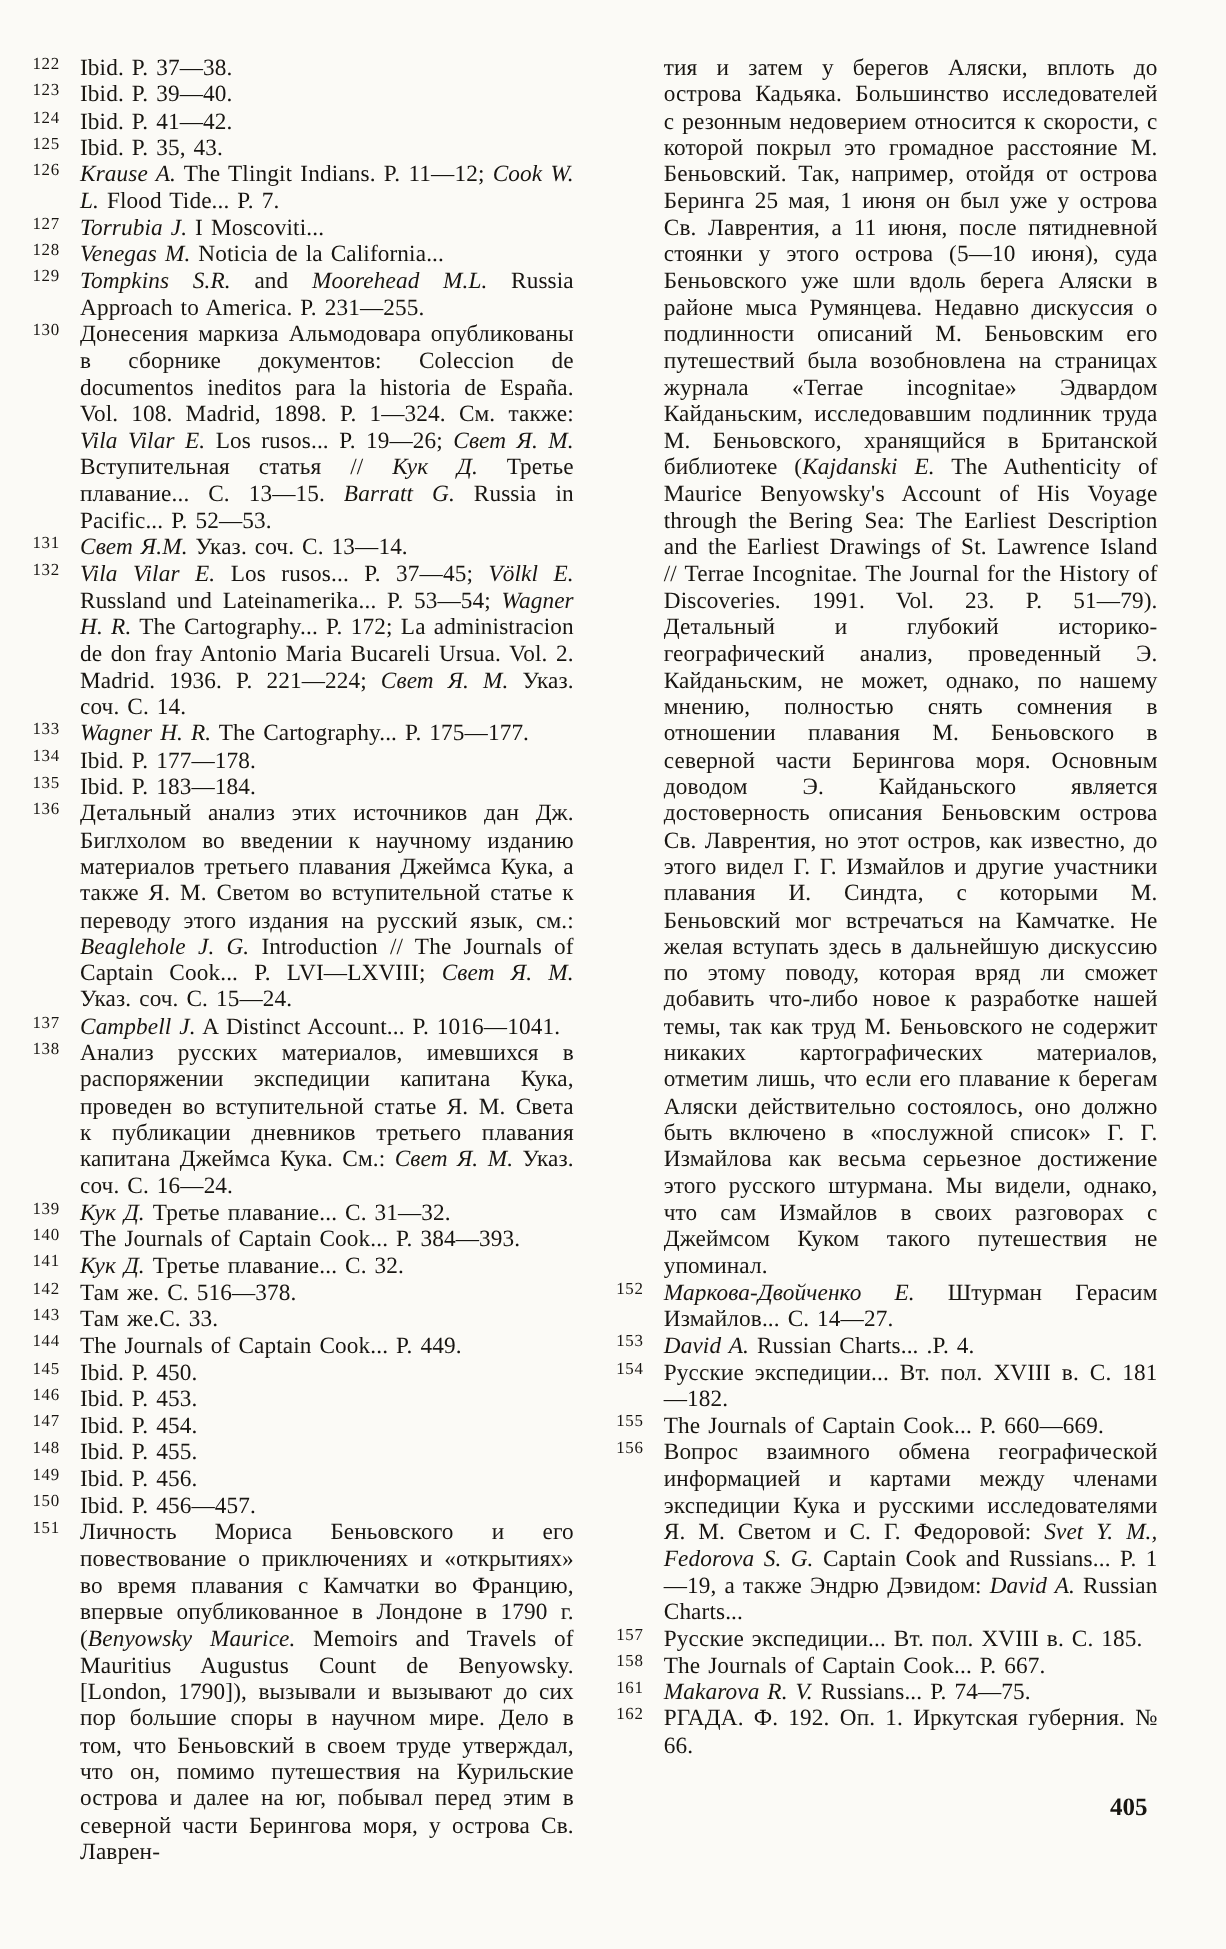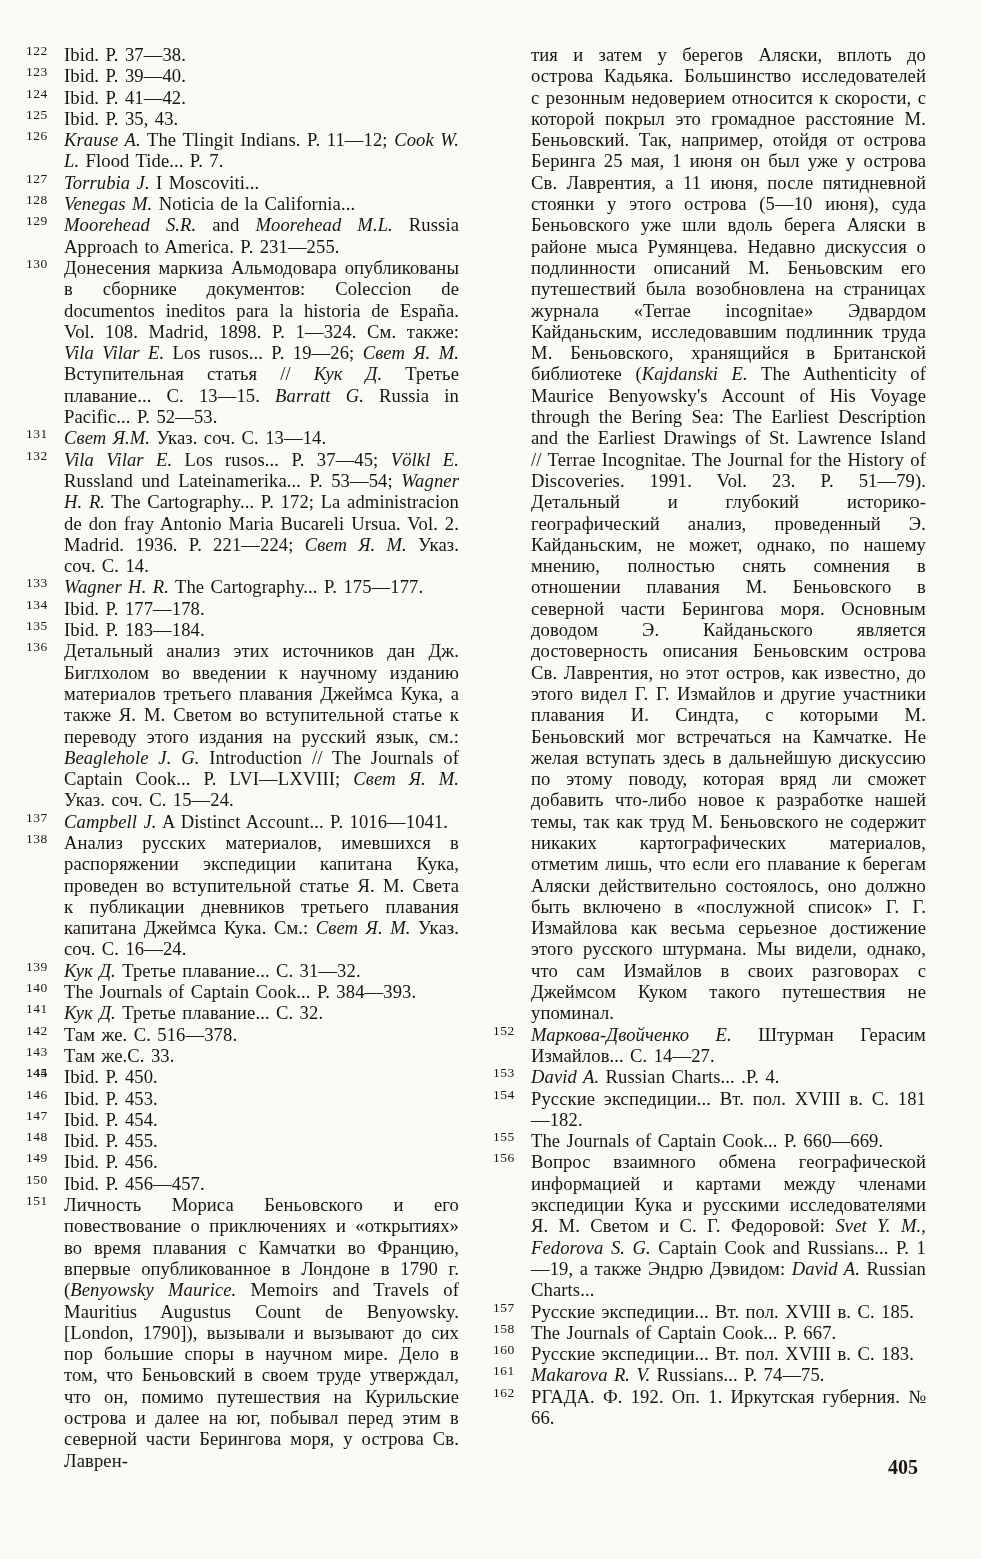--- a/index.html
+++ b/index.html
@@ -47,53 +47,52 @@
 
 <div class="page">
   <div class="col" id="notes-left">
       <div class="note"><span class="num">122</span><span>Ibid. P. 37—38.</span></div>
       <div class="note"><span class="num">123</span><span>Ibid. P. 39—40.</span></div>
       <div class="note"><span class="num">124</span><span>Ibid. P. 41—42.</span></div>
       <div class="note"><span class="num">125</span><span>Ibid. P. 35, 43.</span></div>
       <div class="note"><span class="num">126</span><span class="it">Krause A.</span><span> The Tlingit Indians. P. 11—12; </span><span class="it">Cook W. L.</span><span> Flood Tide... P. 7.</span></div>
       <div class="note"><span class="num">127</span><span class="it">Torrubia J.</span><span> I Moscoviti...</span></div>
       <div class="note"><span class="num">128</span><span class="it">Venegas M.</span><span> Noticia de la California...</span></div>
-      <div class="note"><span class="num">129</span><span class="it">Moorehead S.R.</span><span> and </span><span class="it">Moorehead M.L.</span><span> Russia Approach to America. P. 231—255.</span></div>
+      <div class="note"><span class="num">129</span><span class="it">Tompkins S.R.</span><span> and </span><span class="it">Moorehead M.L.</span><span> Russia Approach to America. P. 231—255.</span></div>
       <div class="note"><span class="num">130</span><span>Донесения маркиза Альмодовара опубликованы в сборнике документов: Coleccion de documentos ineditos para la historia de España. Vol. 108. Madrid, 1898. P. 1—324. См. также: </span><span class="it">Vila Vilar E.</span><span> Los rusos... P. 19—26; </span><span class="it">Свет Я. М.</span><span> Вступительная статья // </span><span class="it">Кук Д.</span><span> Третье плавание... С. 13—15. </span><span class="it">Barratt G.</span><span> Russia in Pacific... P. 52—53.</span></div>
       <div class="note"><span class="num">131</span><span class="it">Свет Я.М.</span><span> Указ. соч. С. 13—14.</span></div>
       <div class="note"><span class="num">132</span><span class="it">Vila Vilar E.</span><span> Los rusos... P. 37—45; </span><span class="it">Völkl E.</span><span> Russland und Lateinamerika... P. 53—54; </span><span class="it">Wagner H. R.</span><span> The Cartography... P. 172; La administracion de don fray Antonio Maria Bucareli Ursua. Vol. 2. Madrid. 1936. P. 221—224; </span><span class="it">Свет Я. М.</span><span> Указ. соч. С. 14.</span></div>
       <div class="note"><span class="num">133</span><span class="it">Wagner H. R.</span><span> The Cartography... P. 175—177.</span></div>
       <div class="note"><span class="num">134</span><span>Ibid. P. 177—178.</span></div>
       <div class="note"><span class="num">135</span><span>Ibid. P. 183—184.</span></div>
       <div class="note"><span class="num">136</span><span>Детальный анализ этих источников дан Дж. Биглхолом во введении к научному изданию материалов третьего плавания Джеймса Кука, а также Я. М. Светом во вступительной статье к переводу этого издания на русский язык, см.: </span><span class="it">Beaglehole J. G.</span><span> Introduction // The Journals of Captain Cook... P. LVI—LXVIII; </span><span class="it">Свет Я. М.</span><span> Указ. соч. С. 15—24.</span></div>
       <div class="note"><span class="num">137</span><span class="it">Campbell J.</span><span> A Distinct Account... P. 1016—1041.</span></div>
       <div class="note"><span class="num">138</span><span>Анализ русских материалов, имевшихся в распоряжении экспедиции капитана Кука, проведен во вступительной статье Я. М. Света к публикации дневников третьего плавания капитана Джеймса Кука. См.: </span><span class="it">Свет Я. М.</span><span> Указ. соч. С. 16—24.</span></div>
       <div class="note"><span class="num">139</span><span class="it">Кук Д.</span><span> Третье плавание... С. 31—32.</span></div>
       <div class="note"><span class="num">140</span><span>The Journals of Captain Cook... P. 384—393.</span></div>
       <div class="note"><span class="num">141</span><span class="it">Кук Д.</span><span> Третье плавание... С. 32.</span></div>
       <div class="note"><span class="num">142</span><span>Там же. С. 516—378.</span></div>
       <div class="note"><span class="num">143</span><span>Там же.С. 33.</span></div>
-      <div class="note"><span class="num">144</span></div>
+      <div class="note"><span class="num">144</span><span>The Journals of Captain Cook... P. 449.</span></div>
       <div class="note"><span class="num">145</span><span>Ibid. P. 450.</span></div>
       <div class="note"><span class="num">146</span><span>Ibid. P. 453.</span></div>
       <div class="note"><span class="num">147</span><span>Ibid. P. 454.</span></div>
       <div class="note"><span class="num">148</span><span>Ibid. P. 455.</span></div>
       <div class="note"><span class="num">149</span><span>Ibid. P. 456.</span></div>
       <div class="note"><span class="num">150</span><span>Ibid. P. 456—457.</span></div>
       <div class="note"><span class="num">151</span><span>Личность Мориса Беньовского и его повествование о приключениях и «открытиях» во время плавания с Камчатки во Францию, впервые опубликованное в Лондоне в 1790 г. (</span><span class="it">Benyowsky Maurice.</span><span> Memoirs and Travels of Mauritius Augustus Count de Benyowsky. [London, 1790]), вызывали и вызывают до сих пор большие споры в научном мире. Дело в том, что Беньовский в своем труде утверждал, что он, помимо путешествия на Курильские острова и далее на юг, побывал перед этим в северной части Берингова моря, у острова Св. Лаврен-</span></div>
     </div>
   <div class="col">
     <p class="para" id="continuation"><span>тия и затем у берегов Аляски, вплоть до острова Кадьяка. Большинство исследователей с резонным недоверием относится к скорости, с которой покрыл это громадное расстояние М. Беньовский. Так, например, отойдя от острова Беринга 25 мая, 1 июня он был уже у острова Св. Лаврентия, а 11 июня, после пятидневной стоянки у этого острова (5—10 июня), суда Беньовского уже шли вдоль берега Аляски в районе мыса Румянцева. Недавно дискуссия о подлинности описаний М. Беньовским его путешествий была возобновлена на страницах журнала «Terrae incognitae» Эдвардом Кайданьским, исследовавшим подлинник труда М. Беньовского, хранящийся в Британской библиотеке (</span><span class="it">Kajdanski E.</span><span> The Authenticity of Maurice Benyowsky's Account of His Voyage through the Bering Sea: The Earliest Description and the Earliest Drawings of St. Lawrence Island // Terrae Incognitae. The Journal for the History of Discoveries. 1991. Vol. 23. P. 51—79). Детальный и глубокий историко-географический анализ, проведенный Э. Кайданьским, не может, однако, по нашему мнению, полностью снять сомнения в отношении плавания М. Беньовского в северной части Берингова моря. Основным доводом Э. Кайданьского является достоверность описания Беньовским острова Св. Лаврентия, но этот остров, как известно, до этого видел Г. Г. Измайлов и другие участники плавания И. Синдта, с которыми М. Беньовский мог встречаться на Камчатке. Не желая вступать здесь в дальнейшую дискуссию по этому поводу, которая вряд ли сможет добавить что-либо новое к разработке нашей темы, так как труд М. Беньовского не содержит никаких картографических материалов, отметим лишь, что если его плавание к берегам Аляски действительно состоялось, оно должно быть включено в «послужной список» Г. Г. Измайлова как весьма серьезное достижение этого русского штурмана. Мы видели, однако, что сам Измайлов в своих разговорах с Джеймсом Куком такого путешествия не упоминал.</span></p>
     <div id="notes-right">
         <div class="note"><span class="num">152</span><span class="it">Маркова-Двойченко Е.</span><span> Штурман Герасим Измайлов... С. 14—27.</span></div>
         <div class="note"><span class="num">153</span><span class="it">David A.</span><span> Russian Charts... .P. 4.</span></div>
         <div class="note"><span class="num">154</span><span>Русские экспедиции... Вт. пол. XVIII в. С. 181—182.</span></div>
         <div class="note"><span class="num">155</span><span>The Journals of Captain Cook... P. 660—669.</span></div>
         <div class="note"><span class="num">156</span><span>Вопрос взаимного обмена географической информацией и картами между членами экспедиции Кука и русскими исследователями Я. М. Светом и С. Г. Федоровой: </span><span class="it">Svet Y. M., Fedorova S. G.</span><span> Captain Cook and Russians... P. 1—19, а также Эндрю Дэвидом: </span><span class="it">David A.</span><span> Russian Charts...</span></div>
         <div class="note"><span class="num">157</span><span>Русские экспедиции... Вт. пол. XVIII в. С. 185.</span></div>
         <div class="note"><span class="num">158</span><span>The Journals of Captain Cook... P. 667.</span></div>
-        <div class="note"><span class="num">160</span><span>Русские экспедиции... Вт. пол. XVIII в. С. 183.</span></div>
         <div class="note"><span class="num">161</span><span class="it">Makarova R. V.</span><span> Russians... P. 74—75.</span></div>
         <div class="note"><span class="num">162</span><span>РГАДА. Ф. 192. Оп. 1. Иркутская губерния. № 66.</span></div>
       </div>
     <div class="pageno">405</div>
   </div>
 </div>
 
 </body></html>

